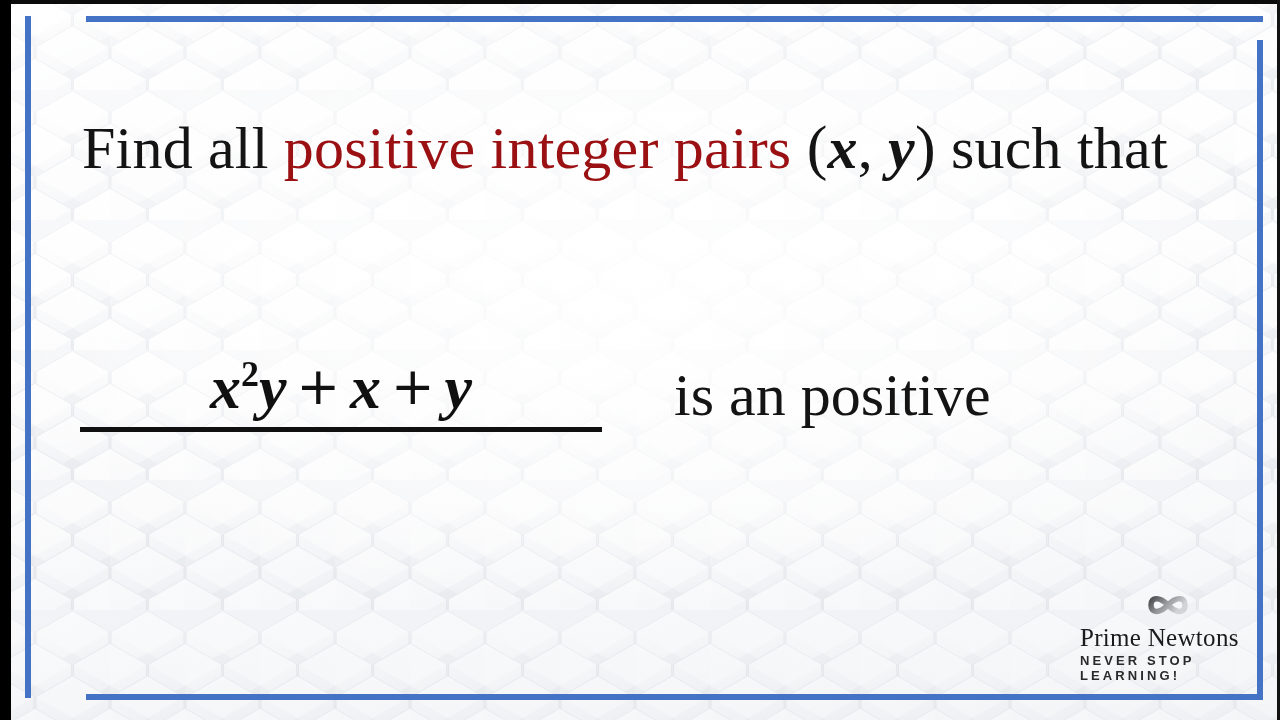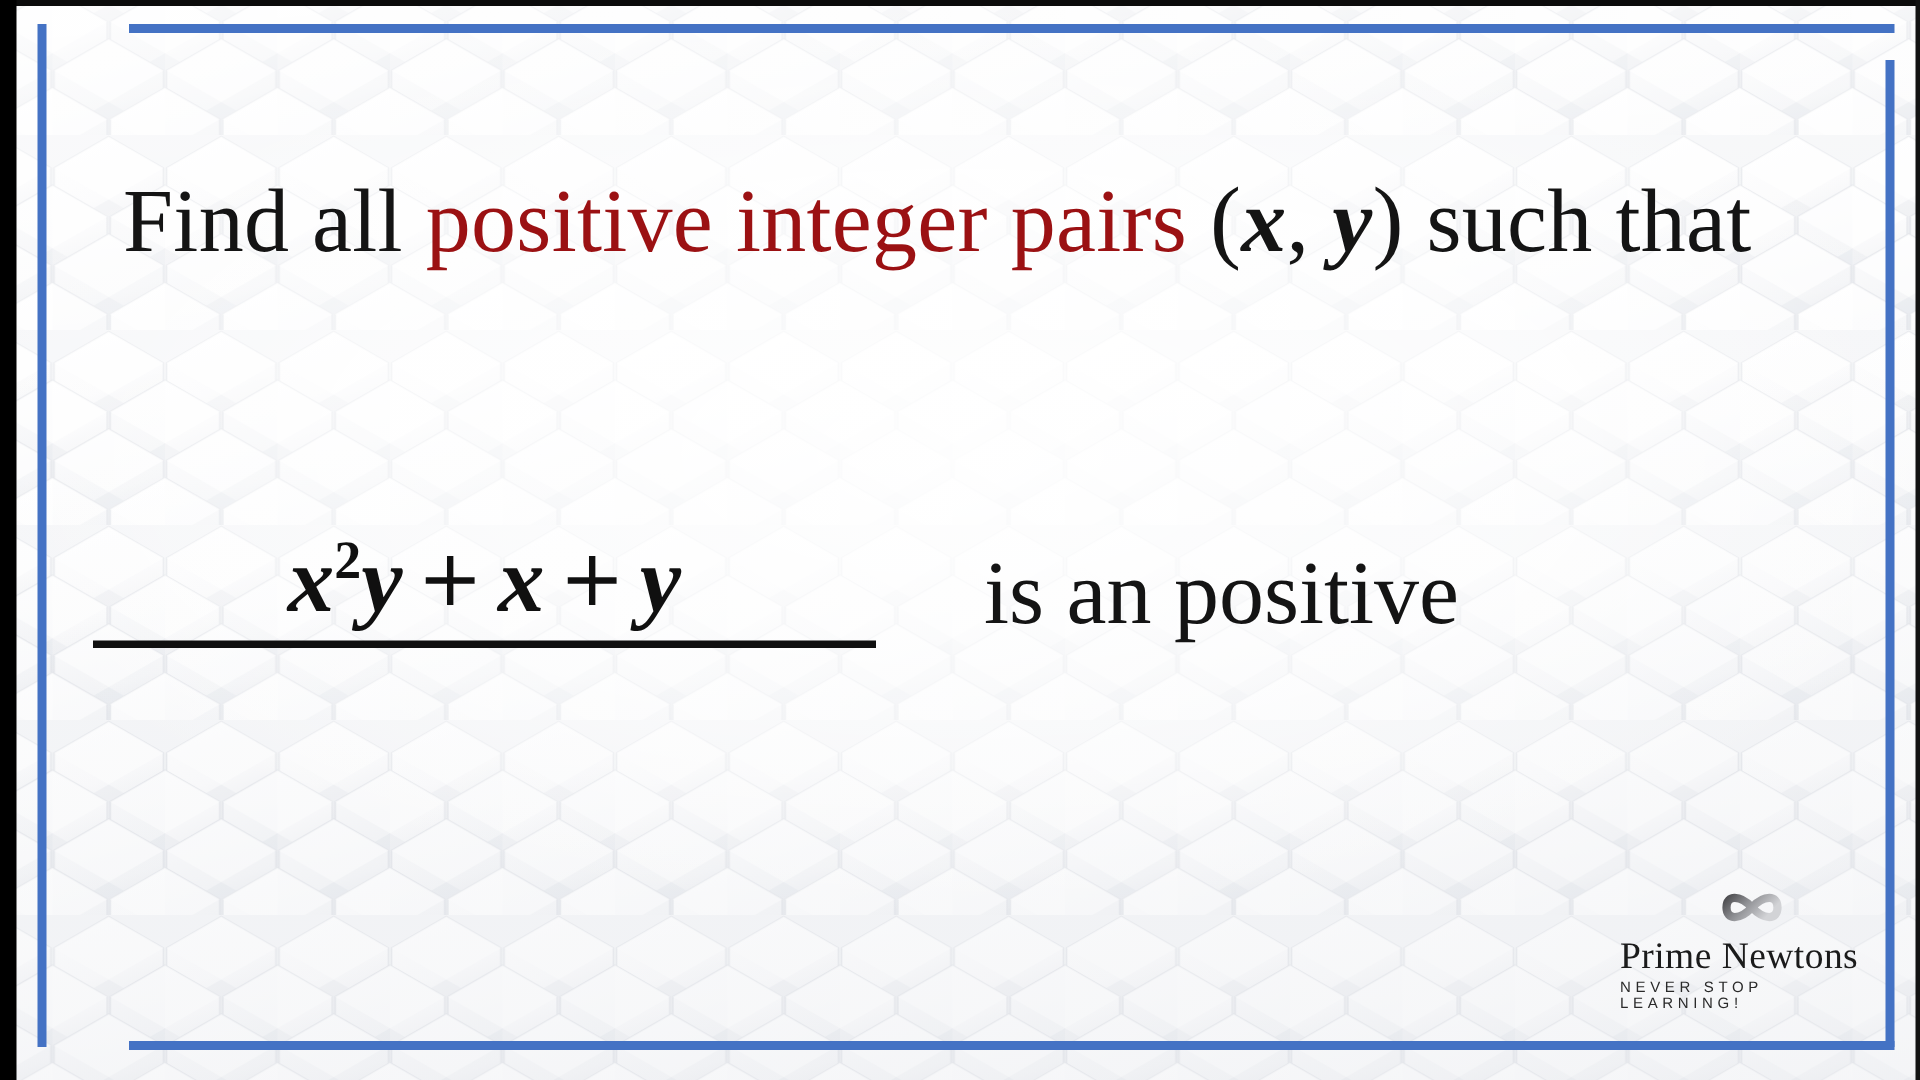--- a/index.html
+++ b/index.html
@@ -91,21 +91,21 @@
 
   
   .expr-row {
     position: absolute;
     left: 0;
     top: 286px;
     width: 1262px;
     height: 215px;
     display: flex;
     align-items: center;
-    padding-left: 62px;
+    padding-left: 80px;
     box-sizing: border-box;
   }
 
   .fraction {
     display: inline-flex;
     flex-direction: column;
     align-items: center;
     color: #101010;
     font-weight: bold;
     font-style: italic;
@@ -168,22 +168,22 @@
   }
   .logo-word {
     font-family: "Liberation Serif", "DejaVu Serif", serif;
     font-size: 25px;
     color: #1b1b1b;
     line-height: 1.05;
     letter-spacing: 0.3px;
   }
   .logo-tag {
     font-family: "Liberation Sans", "DejaVu Sans", sans-serif;
-    font-size: 10px;
-    font-weight: normal;
+    font-size: 13px;
+    font-weight: bold;
     color: #2a2a2a;
     letter-spacing: 3.1px;
     margin-top: 2px;
   }
 </style>
 </head>
 <body>
 
 <div id="canvas">
 

